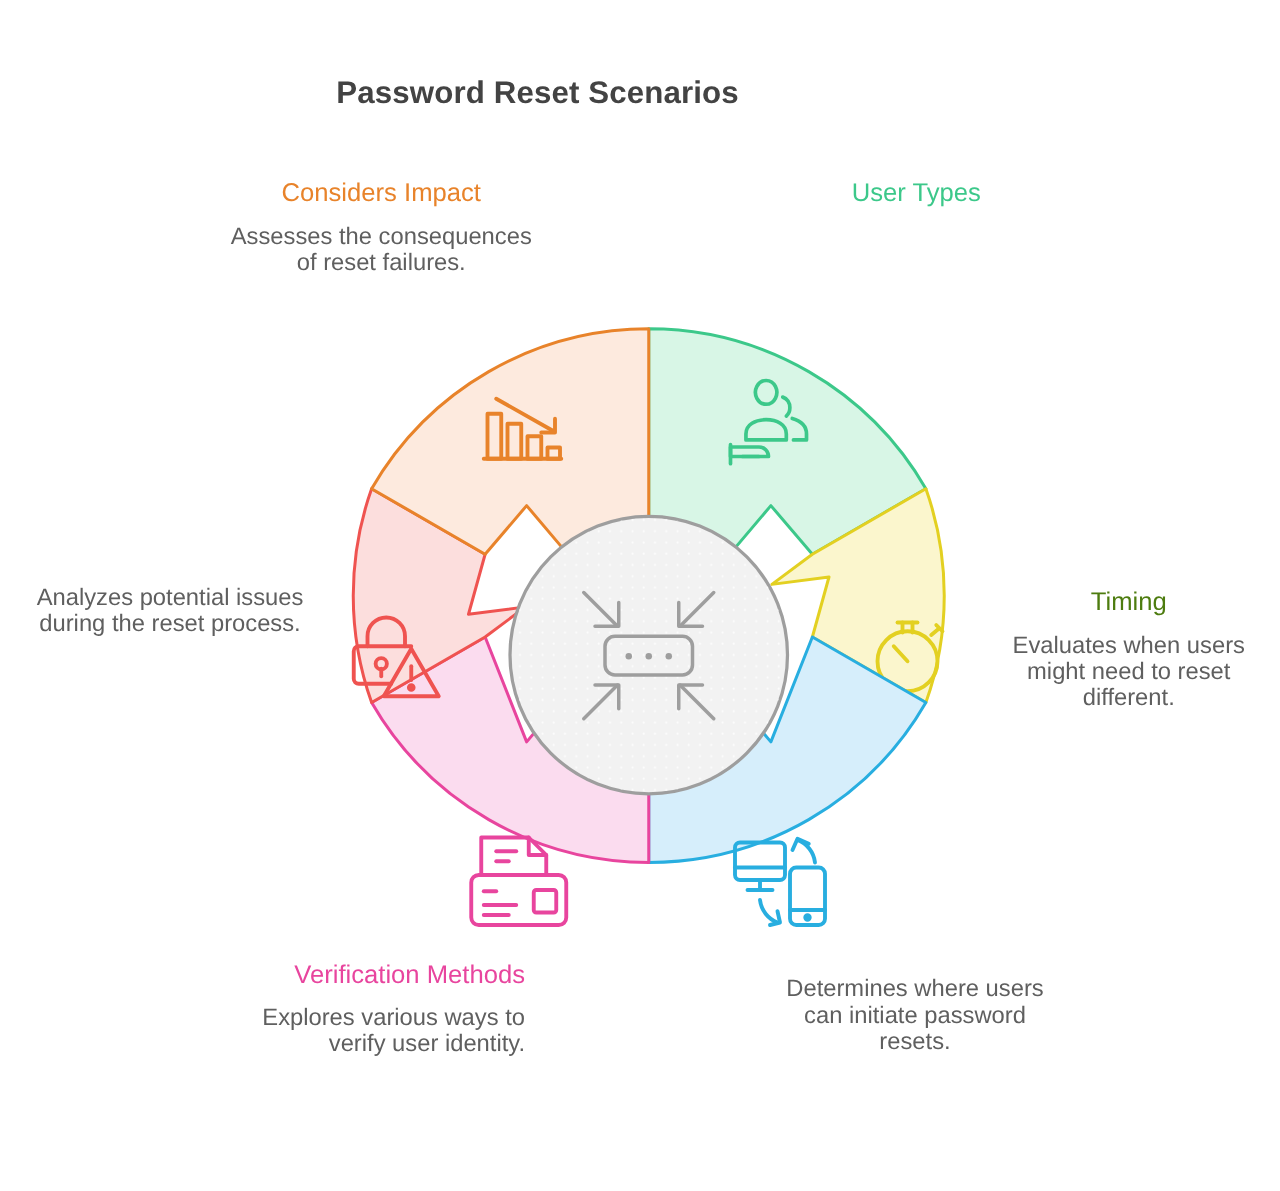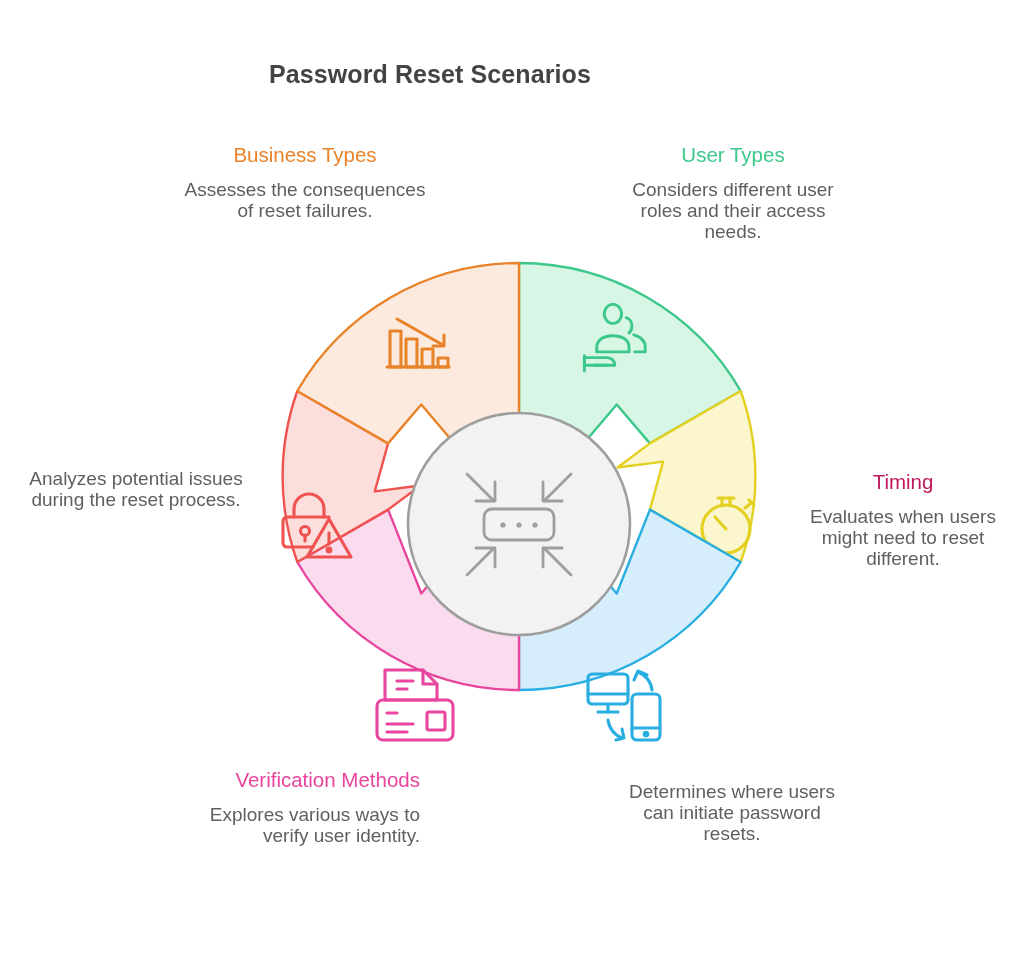--- a/index.html
+++ b/index.html
@@ -211,35 +211,34 @@
       <path d="M 467 575 l 27 -27"></path>
       <path d="M 476 548 h 19 v 19"></path>
 
       <path d="M 571 575 l -27 -27"></path>
       <path d="M 562 548 h -19 v 19"></path>
     </g>
   </g>
 </svg>
 
 <div class="node-label" id="label-business">
-  <div class="node-title" style="color:#e8832a">Business Types</div>
+  <div class="node-title" style="color:#e8832a">Considers Impact</div>
   <div class="node-desc">Assesses the consequences of reset failures.</div>
 </div>
 
 <div class="node-label" id="label-usertypes">
   <div class="node-title" style="color:#3cc88a">User Types</div>
-  <div class="node-desc">Considers different user roles and their access needs.</div>
 </div>
 
 <div class="node-label" id="label-failure">
   <div class="node-desc">Analyzes potential issues during the reset process.</div>
 </div>
 
 <div class="node-label" id="label-timing">
-  <div class="node-title" style="color:#be185d">Timing</div>
+  <div class="node-title" style="color:#4d7c0f">Timing</div>
   <div class="node-desc">Evaluates when users might need to reset different.</div>
 </div>
 
 <div class="node-label" id="label-verify">
   <div class="node-title" style="color:#e8459e">Verification Methods</div>
   <div class="node-desc">Explores various ways to verify user identity.</div>
 </div>
 
 <div class="node-label" id="label-interface">
   <div class="node-desc">Determines where users can initiate password resets.</div>

